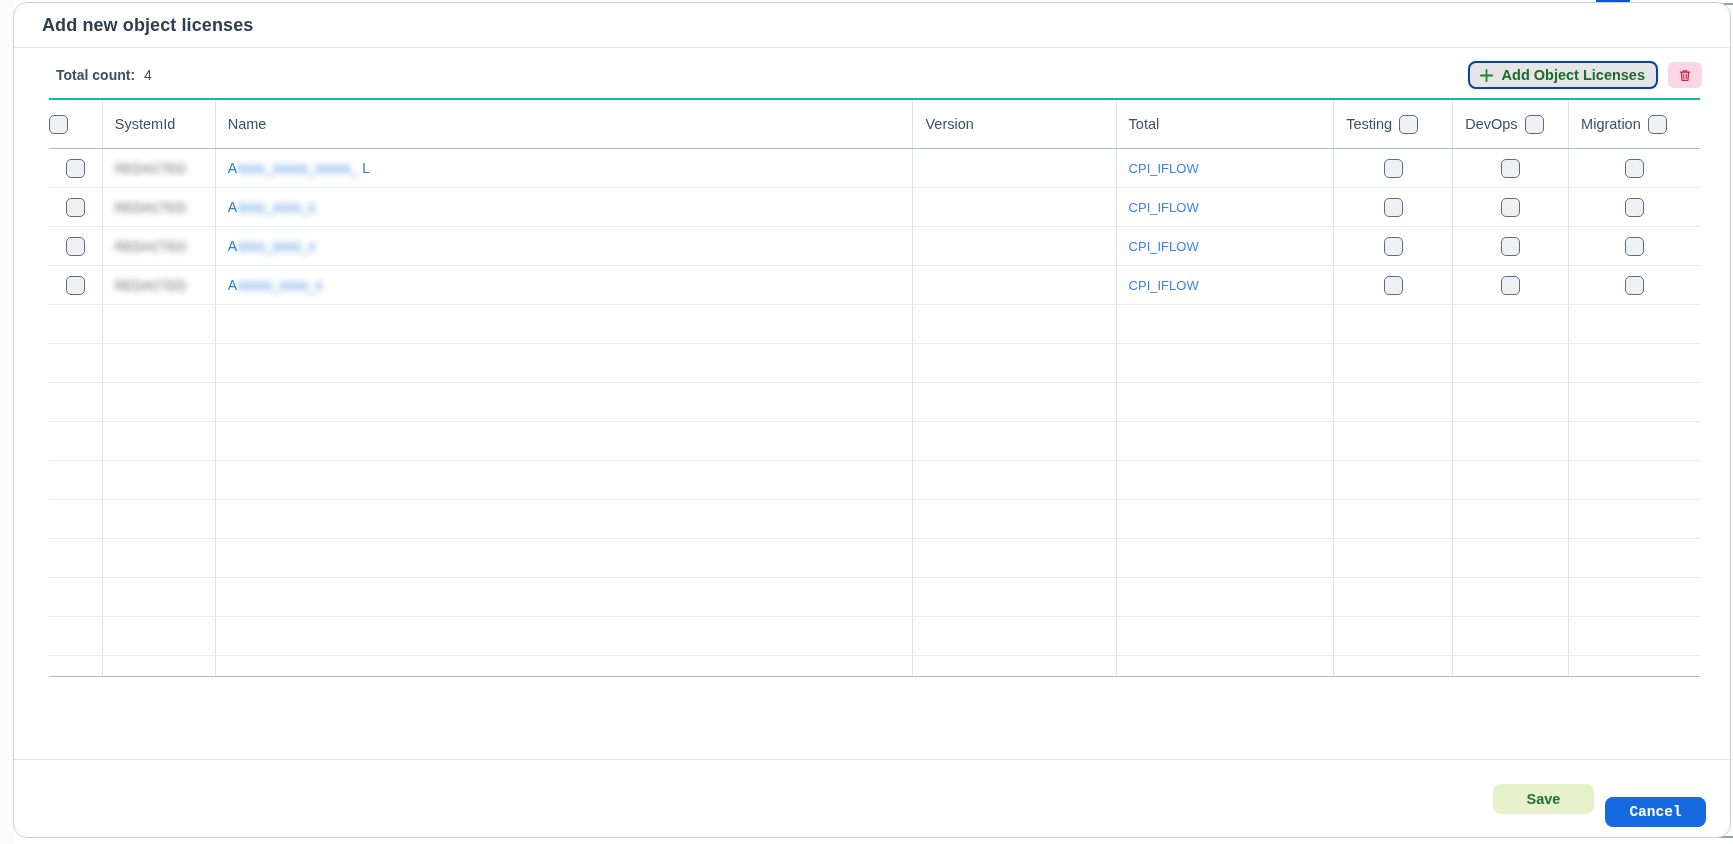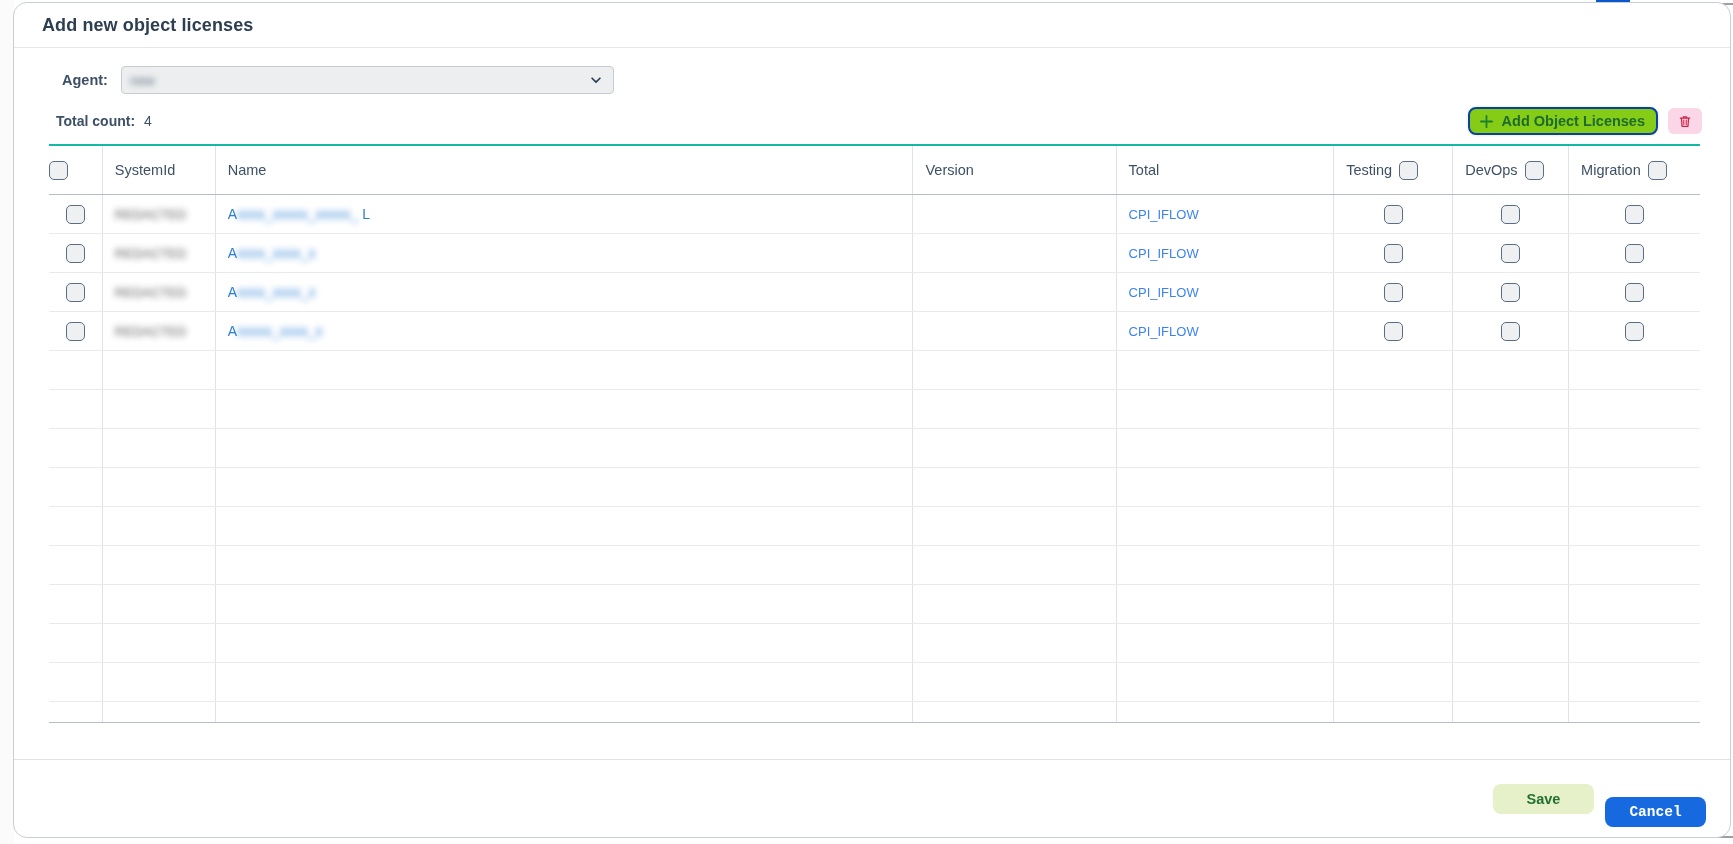--- a/index.html
+++ b/index.html
@@ -143,21 +143,21 @@
 
   .toolbar {
     display: flex;
     align-items: center;
     gap: 10px;
   }
   .btn-add {
     display: inline-flex;
     align-items: center;
     gap: 8px;
-    background: #84cc16;
+    background: #e5e5e5;
     border: 2px solid #0a3fa8;
     border-radius: 8px;
     padding: 4px 11px 4px 9px;
     font-size: 14.5px;
     font-weight: bold;
     color: #1d6b2e;
     cursor: pointer;
     box-shadow: 0 0 0 1.5px #f2f8e4;
     white-space: nowrap;
   }
@@ -321,29 +321,20 @@
 </div>
 
 <div id="dialog">
 
   <div id="dialog-header">
     <span id="dialog-title">Add new object licenses</span>
   </div>
 
   <div id="dialog-body">
 
-    <div class="agent-row">
-      <span class="agent-label">Agent:</span>
-      <div class="agent-select">
-        <span class="agent-value">new</span>
-        <svg class="chevron" viewBox="0 0 16 16" fill="none">
-          <path d="M3.5 6 L8 10.5 L12.5 6" stroke="currentColor" stroke-width="1.9" stroke-linecap="round" stroke-linejoin="round"></path>
-        </svg>
-      </div>
-    </div>
 
     <div class="count-row">
       <div class="total-count">
         <span>Total count:</span>
         <span class="cnt-val">4</span>
       </div>
       <div class="toolbar">
         <button class="btn-add">
           <svg class="plus-icon" viewBox="0 0 16 16" fill="none">
             <path d="M8 2 V14 M2 8 H14" stroke="currentColor" stroke-width="1.9" stroke-linecap="round"></path>

